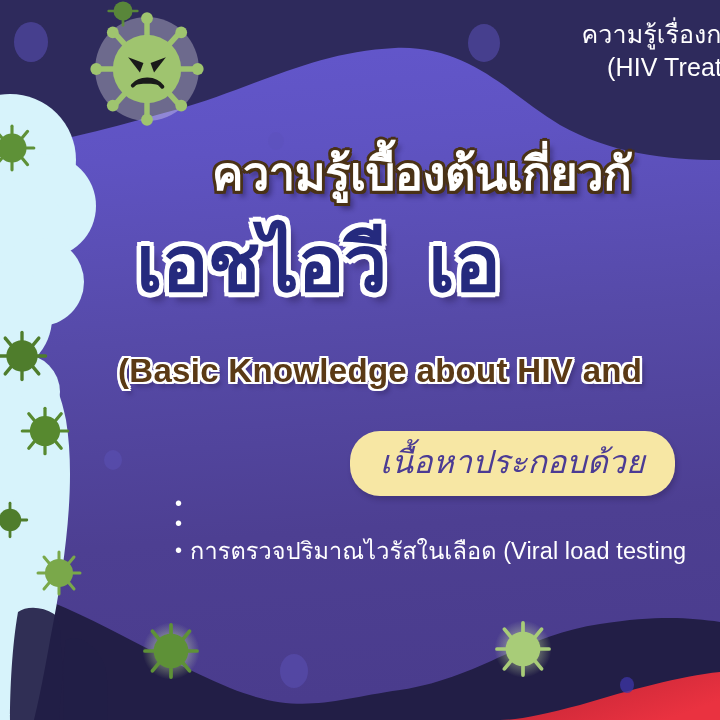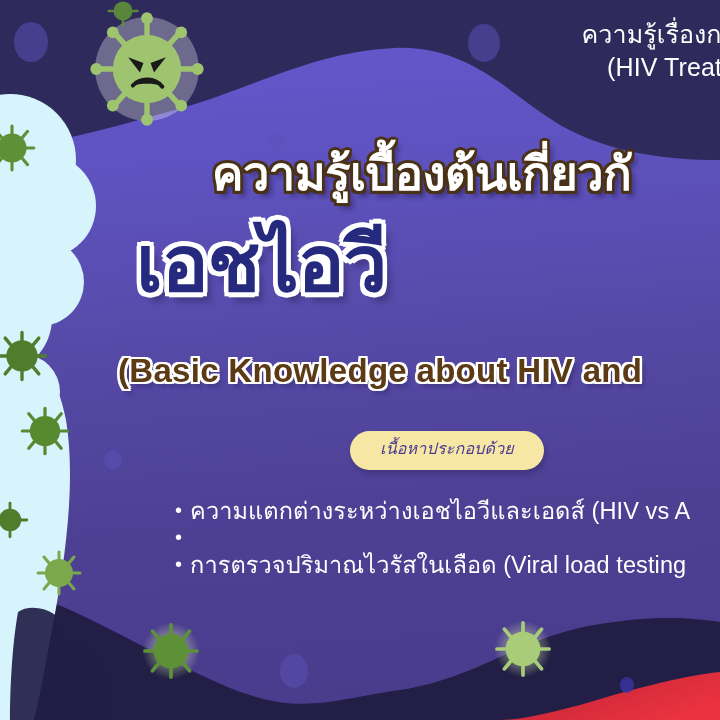--- a/index.html
+++ b/index.html
@@ -106,21 +106,21 @@
       4px 5px 4px rgba(30,18,60,.35);
     z-index:8;
   }
 
   .pill-contents{
     position:absolute;
     left:350px;top:431px;
     background:#f7e7a4;
     border-radius:30px;
     padding:5px 30px 9px 30px;
-    font-size:16px;
+    font-size:32px;
     font-style:italic;
     color:#4b3b94;
     letter-spacing:.2px;
     white-space:nowrap;
     box-shadow:2px 4px 5px rgba(30,18,60,.25);
     z-index:8;
   }
 
   .bullets{
     position:absolute;
@@ -368,30 +368,30 @@
 
   <div class="corner-head">
     <div>ความรู้เรื่องการรัก</div>
     <div>(HIV Treatment</div>
   </div>
 
   <div class="headline">ความรู้เบื้องต้นเกี่ยวกั</div>
 
   <div class="bigline">
     <span class="bigword">เอชไอวี</span>
+    <span class="bigword">เอ</span>
   </div>
 
   <div class="subtitle">(Basic Knowledge about HIV and</div>
 
   <div class="pill-contents">เนื้อหาประกอบด้วย</div>
 
   <div class="bullets">
     <div class="bullet">
       <span class="bdot">•</span>
-      <span>ความแตกต่างระหว่างเอชไอวีและเอดส์ (HIV vs A</span>
     </div>
     <div class="bullet">
       <span class="bdot">•</span>
     </div>
     <div class="bullet">
       <span class="bdot">•</span>
       <span>การตรวจปริมาณไวรัสในเลือด (Viral load testing</span>
     </div>
   </div>
 

